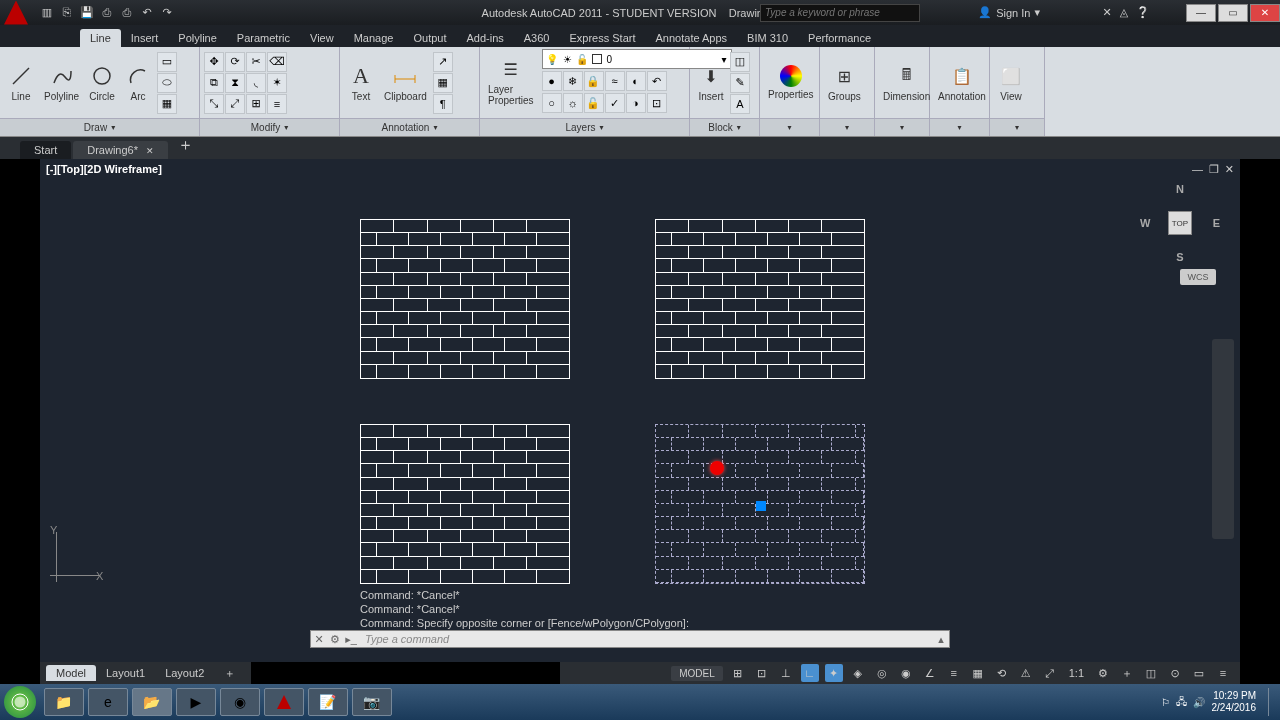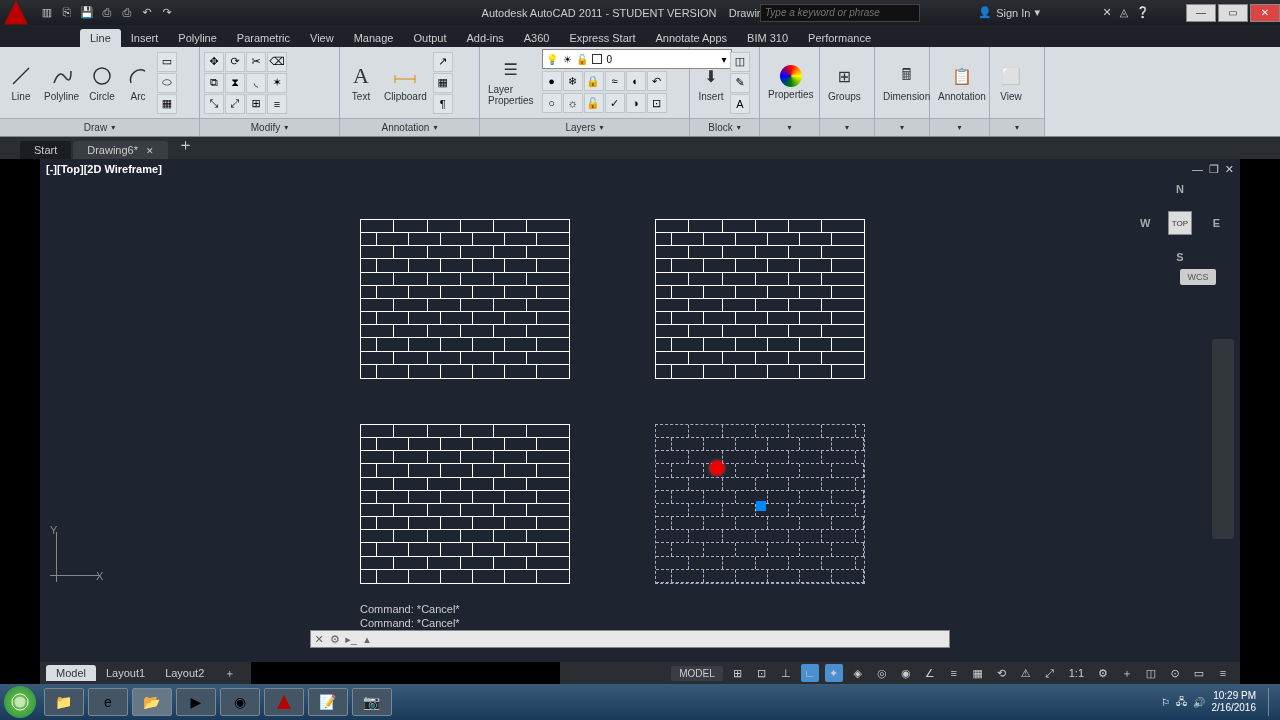--- a/index.html
+++ b/index.html
@@ -821,25 +821,27 @@
   <div class="ucs">
     <div class="ucs-line" style="bottom:0;left:6px;width:1px;height:50px"></div>
     <div class="ucs-line" style="bottom:6px;left:0;width:50px;height:1px"></div>
     <div class="ucs-y">Y</div>
     <div class="ucs-x">X</div>
   </div>
 
   <div class="cmd-history" id="cmd-hist">
       <div>Command: *Cancel*</div>
       <div>Command: *Cancel*</div>
+      <div>Command: Specify opposite corner or [Fence/wPolygon/CPolygon]:</div>
     </div>
   <div class="cmd-line">
     <div class="cmd-x">✕</div>
     <div class="cmd-x">⚙</div>
     <div class="cmd-x">▸_</div>
+    <div class="cmd-input">Type a command</div>
     <div class="cmd-x">▴</div>
   </div>
 </div>
 
 <div class="layout-tabs" id="layout-tabs">
     <div class="layout-tab active">Model</div>
     <div class="layout-tab">Layout1</div>
     <div class="layout-tab">Layout2</div>
     <div class="layout-tab">＋</div>
   </div>
@@ -885,17 +887,17 @@
       <div style="width:14px;height:14px;background:#b00;clip-path:polygon(50% 0,100% 100%,0 100%)"></div>
     </div>
   <div class="task-icon">📝</div>
   <div class="task-icon">📷</div>
   <div class="tray">
     <span>⚐</span>
     <span>🖧</span>
     <span>🔊</span>
     <div class="clock">
       <div>10:29 PM</div>
-      <div>2/16/2016</div>
+      <div>2/24/2016</div>
     </div>
     <div style="width:8px;height:28px;border-left:1px solid #789"></div>
   </div>
 </div>
 
 </body></html>

